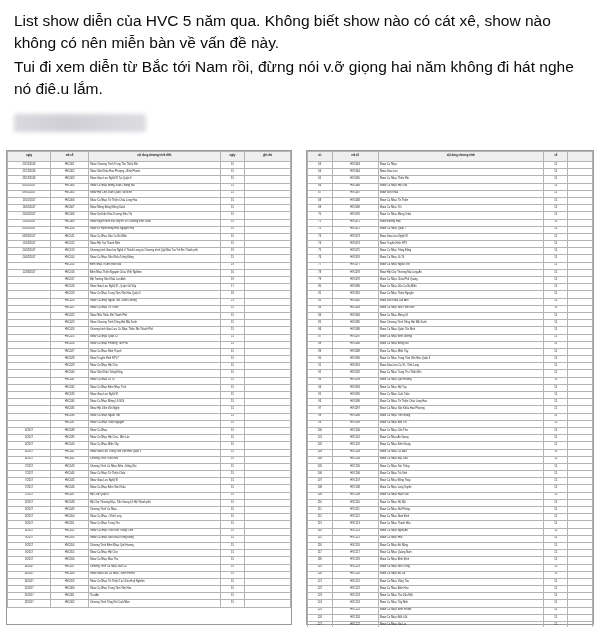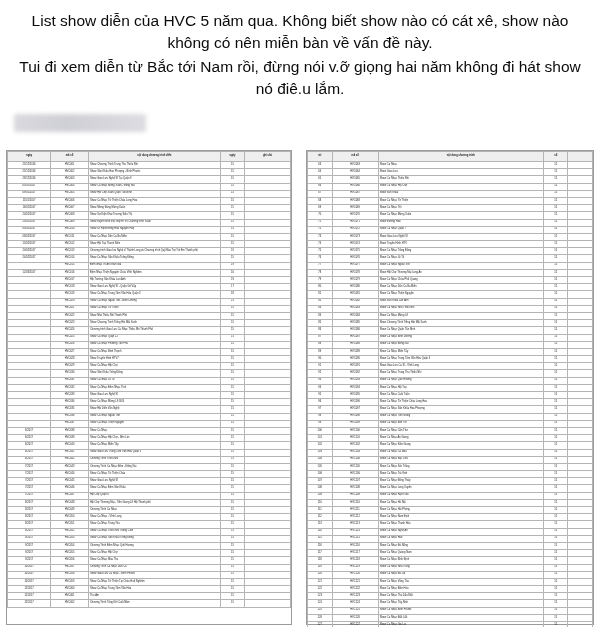--- a/index.html
+++ b/index.html
@@ -20,21 +20,20 @@
     background: #ffffff;
     position: relative;
     box-sizing: border-box;
   }
   .post-text {
     padding: 10px 14px 2px 14px;
     font-size: 15.5px;
     line-height: 1.42;
     color: #0b0b0b;
     font-family: "Liberation Sans", sans-serif;
-    text-align: center;
   }
   .post-text p {
     margin: 0 0 2px 0;
   }
   .blurred-name {
     margin: 10px 0 6px 14px;
     width: 132px;
     height: 18px;
     background: linear-gradient(90deg, #d9d9de 0%, #cfcfd6 40%, #dcdce1 100%);
     filter: blur(2.2px);
@@ -103,21 +102,21 @@
   .r-num   { width: 8%;  text-align: center; }
   .r-tail  { width: 8%;  text-align: center; }
 </style>
 </head>
 <body>
 
 <div class="post">
 
   <div class="post-text">
     <p>List show diễn của HVC 5 năm qua. Không biết show nào có cát xê, show nào không có nên miễn bàn về vấn đề này.</p>
-    <p>Tui đi xem diễn từ Bắc tới Nam rồi, đừng nói v.ỡ giọng hai năm không đi hát show nó điê.u lắm.</p>
+    <p>Tui đi xem diễn từ Bắc tới Nam rồi, đừng nói v.ỡ giọng hai năm không đi hát nghe nó điê.u lắm.</p>
   </div>
 
   <div class="blurred-name"></div>
 
   <div class="sheet-wrap">
 
     <div class="sheet sheet-left">
       <table class="grid">
         <thead>
           <tr>

